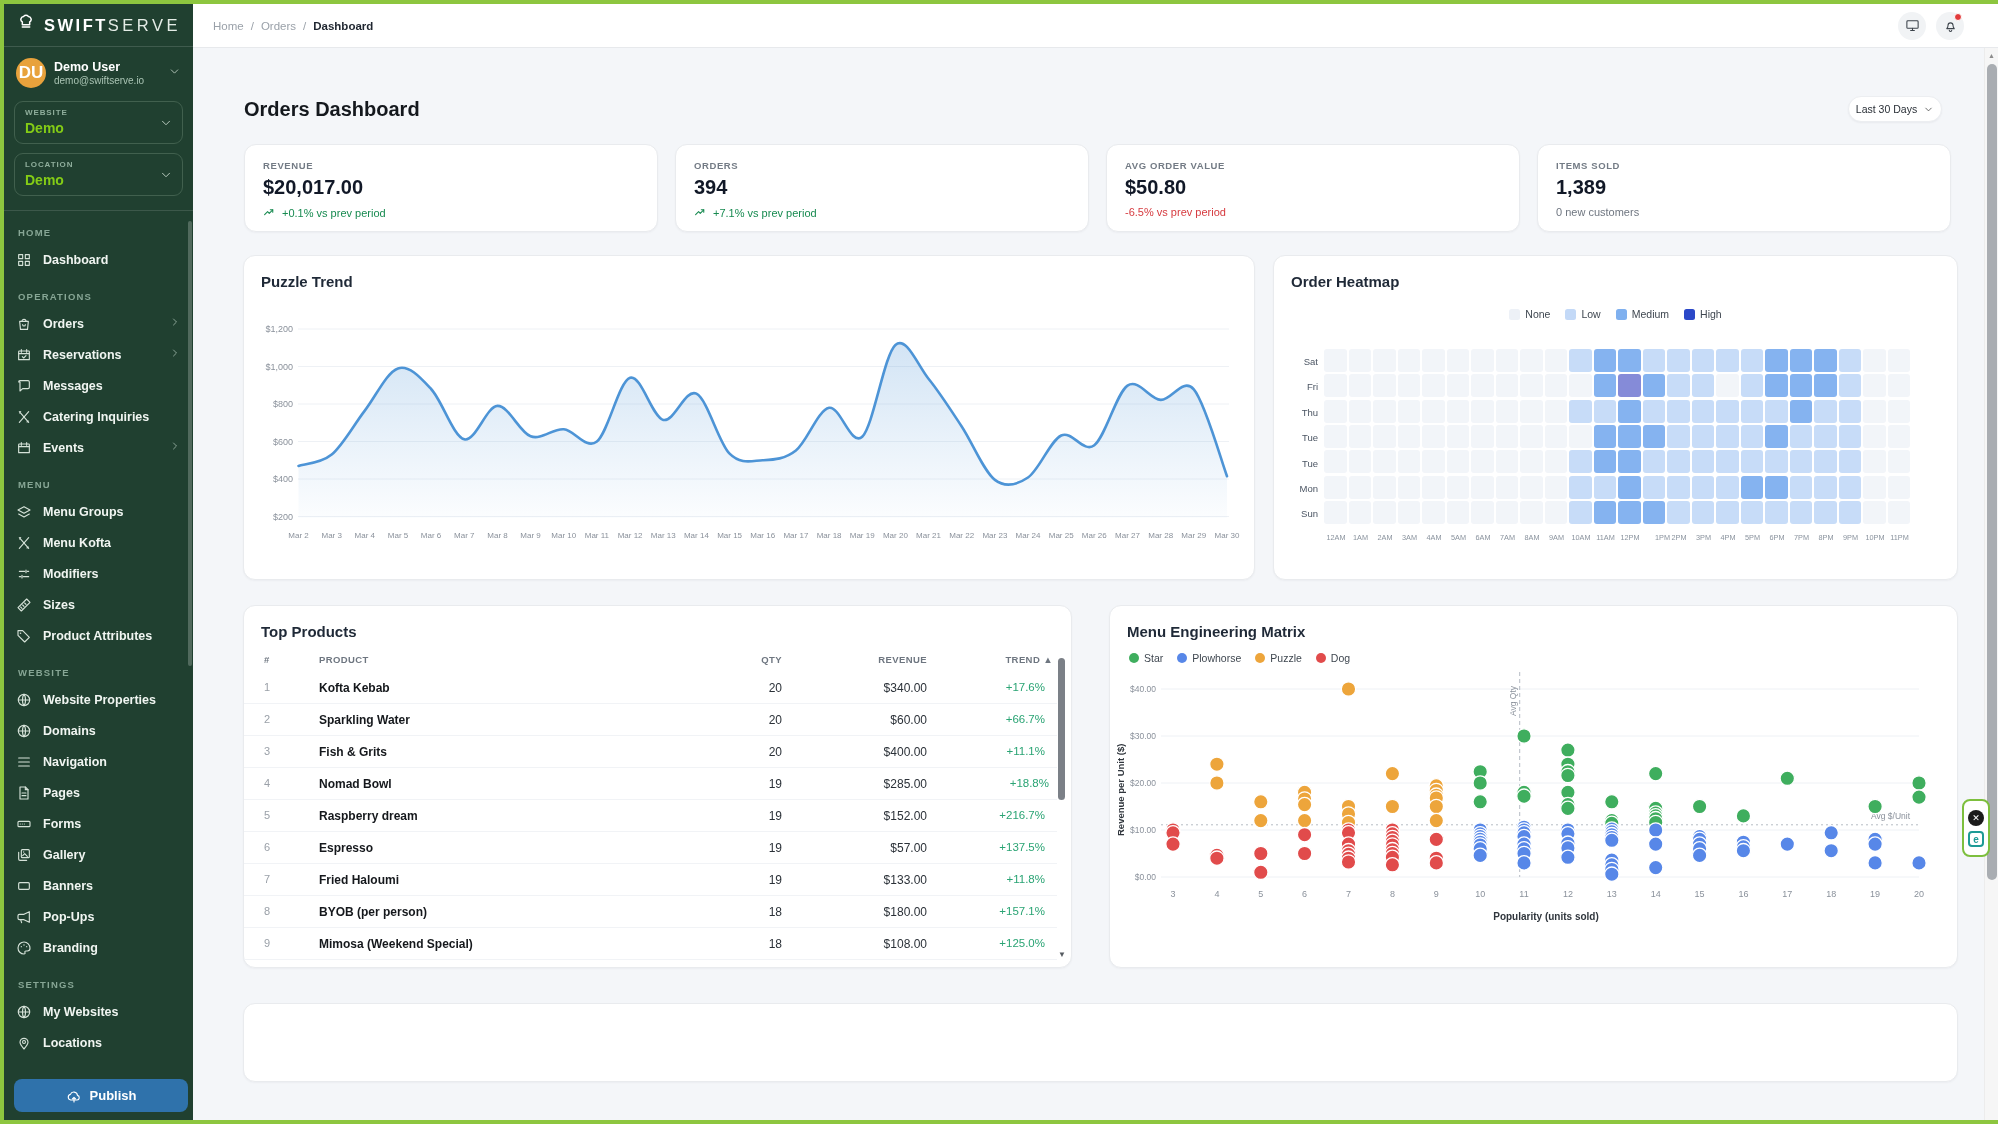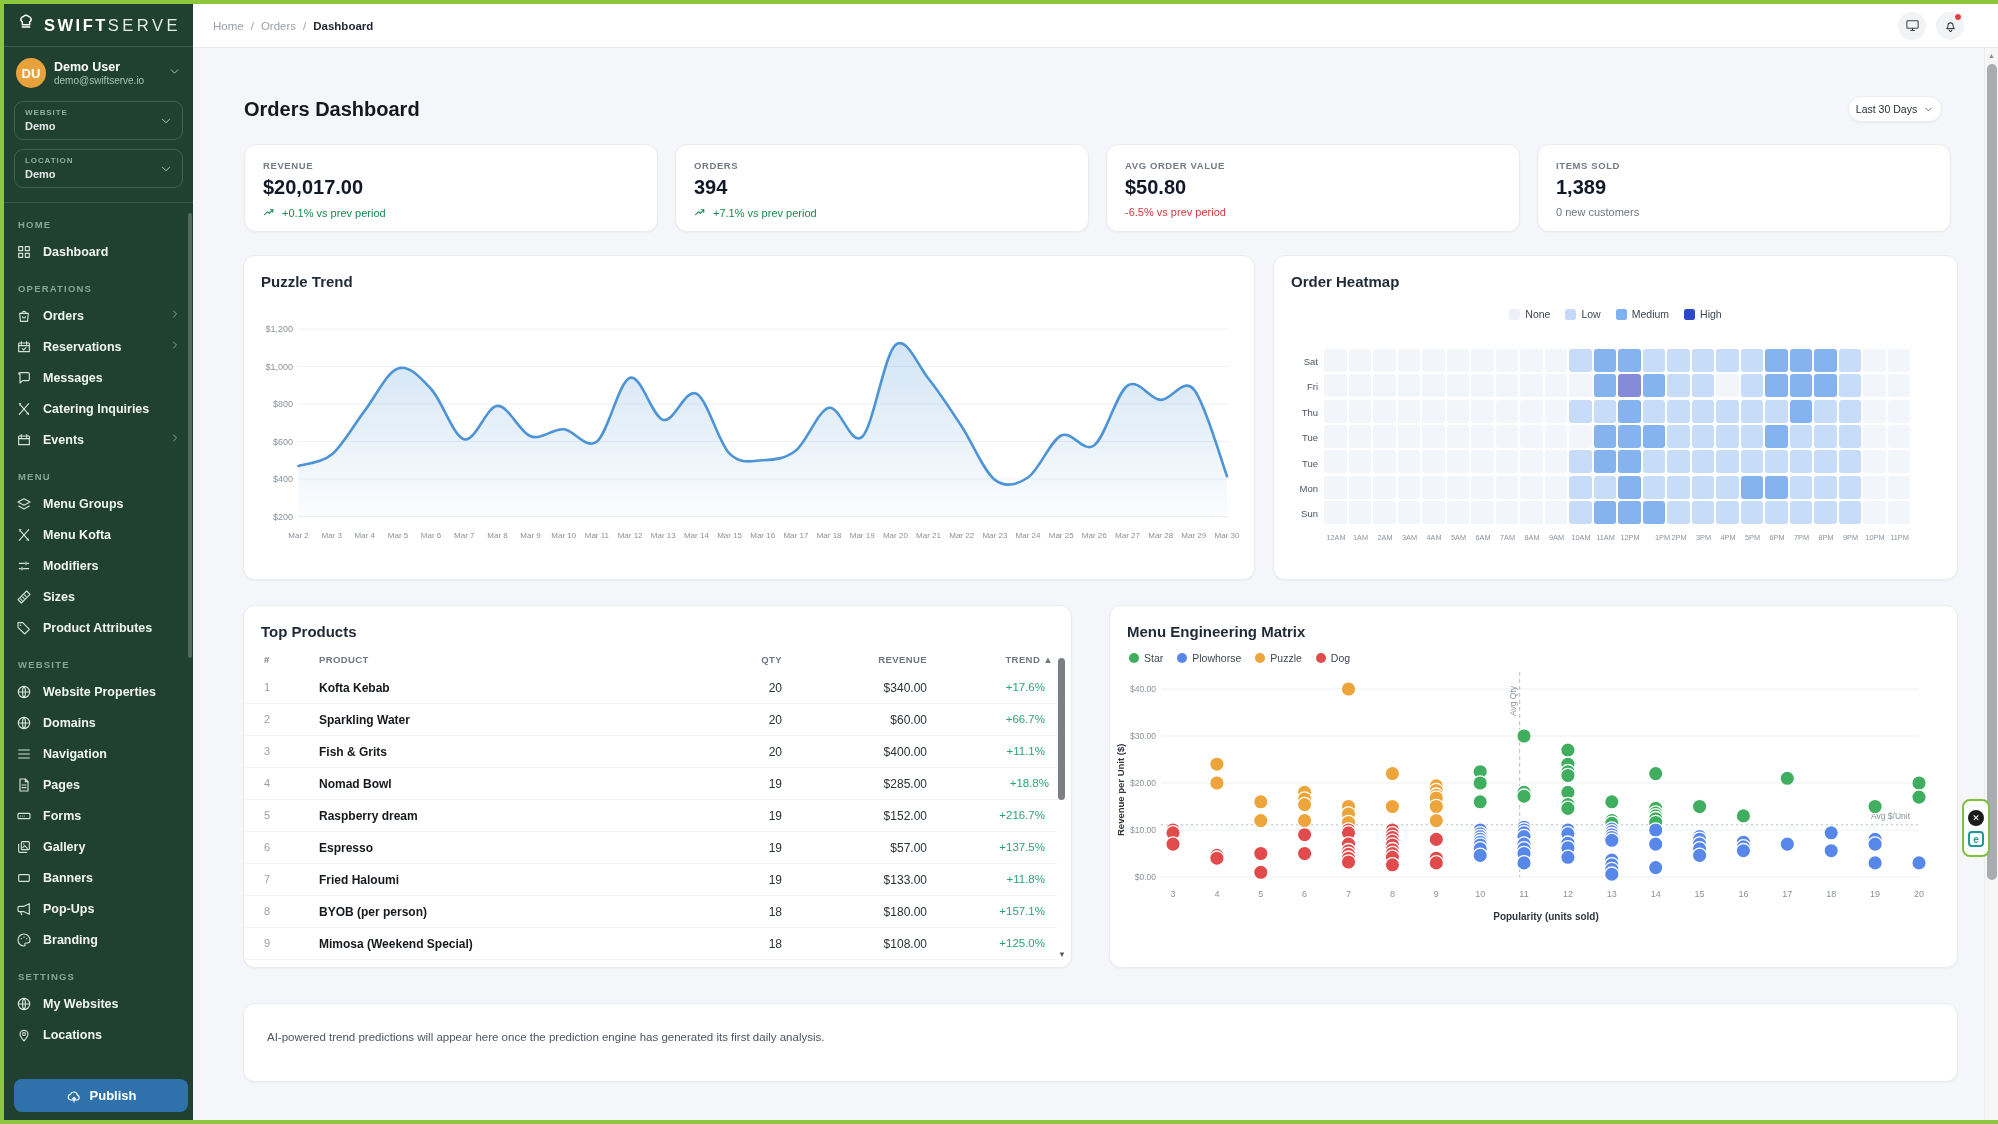--- a/index.html
+++ b/index.html
@@ -7,27 +7,27 @@
   .frame{position:relative;width:1998px;height:1124px;background:#8dc63f;font-family:"Liberation Sans",sans-serif;overflow:hidden;}
   .screen{position:absolute;left:4px;top:4px;right:0;bottom:4px;background:#fff;overflow:hidden;}
 
   
   .sidebar{position:absolute;left:0;top:0;bottom:0;width:189px;background:#204030;color:#eef4ef;display:flex;flex-direction:column;}
   .logo-row{height:43px;border-bottom:1px solid rgba(255,255,255,.14);display:flex;align-items:center;padding:0 12px;gap:7px;flex:none;}
   .logo-text{font-size:16.5px;letter-spacing:2.5px;color:#fff;white-space:nowrap;}
   .logo-text b{font-weight:bold;}
   .logo-text span{font-weight:300;color:#e4ece6;letter-spacing:3.5px;}
   .user-row{display:flex;align-items:center;gap:8px;padding:11px 12px 9px;flex:none;cursor:pointer;}
-  .avatar{width:30px;height:30px;border-radius:50%;background:#e8a23c;color:#fff;font-weight:bold;font-size:13px;display:flex;align-items:center;justify-content:center;flex:none;}
+  .avatar{width:30px;height:30px;border-radius:50%;background:#e8a23c;color:#fff;font-weight:bold;font-size:17px;display:flex;align-items:center;justify-content:center;flex:none;}
   .user-name{font-size:12.5px;font-weight:bold;color:#fff;line-height:1.25;}
   .user-email{font-size:10px;color:#a9c3b3;}
   .user-chev{margin-left:auto;color:#b7c9bd;}
   .selector{margin:4px 10px 5px;border:1px solid #41604e;border-radius:9px;padding:6px 10px 7px;position:relative;cursor:pointer;flex:none;}
   .selector-label{font-size:8px;color:#8fae9c;font-weight:bold;letter-spacing:.9px;}
-  .selector-value{font-size:11px;font-weight:bold;color:#e5e5e5;margin-top:3px;}
+  .selector-value{font-size:14px;font-weight:bold;color:#84cc16;margin-top:3px;}
   .selector .chev{position:absolute;right:9px;top:50%;margin-top:-7px;color:#b7c9bd;}
   .nav{flex:1 1 auto;margin-top:9px;border-top:1px solid rgba(255,255,255,.13);overflow:hidden;position:relative;}
   .nav-section-label{padding:16px 14px 6px;font-size:9.5px;font-weight:bold;color:#87a695;letter-spacing:1.2px;}
   .nav-item{height:31px;display:flex;align-items:center;gap:11px;padding:0 12px;font-size:12.5px;font-weight:600;color:#f0f5f1;cursor:pointer;}
   .nav-item .nicon{width:16px;height:16px;color:#d5e2d8;flex:none;display:flex;align-items:center;justify-content:center;}
   .nav-item .chev{margin-left:auto;color:#9cb3a6;}
   .side-scroll{position:absolute;right:1px;top:10px;width:4px;height:445px;background:rgba(255,255,255,.22);border-radius:2px;}
   .publish-wrap{flex:none;padding:6px 5px 8px 10px;}
   .publish-btn{height:33px;width:100%;background:#2f72ab;border:none;border-radius:8px;color:#fff;font-weight:bold;font-size:13px;font-family:inherit;display:flex;align-items:center;justify-content:center;gap:8px;cursor:pointer;}
 
@@ -986,21 +986,20 @@
                 <circle cx="282.4" cy="251.3" r="7.2" fill="#e14b4b" stroke="#fff" stroke-width="1.3"></circle>
                 <circle cx="282.4" cy="258.8" r="7.2" fill="#e14b4b" stroke="#fff" stroke-width="1.3"></circle>
                 <circle cx="326.3" cy="233.4" r="7.2" fill="#e14b4b" stroke="#fff" stroke-width="1.3"></circle>
                 <circle cx="326.3" cy="252.2" r="7.2" fill="#e14b4b" stroke="#fff" stroke-width="1.3"></circle>
                 <circle cx="326.3" cy="256.9" r="7.2" fill="#e14b4b" stroke="#fff" stroke-width="1.3"></circle>
               </svg>
             </div>
         </div>
 
         <div class="card ai-card">
-          <div class="ai-body">AI-powered trend predictions will appear here once the prediction engine has generated its first daily analysis.</div>
         </div>
       </div>
 
       <div class="scrollbar-main">
         <div class="sb-arrow">▲</div>
         <div class="sb-thumb"></div>
       </div>
     </div>
 
     <div class="ext-widget">

